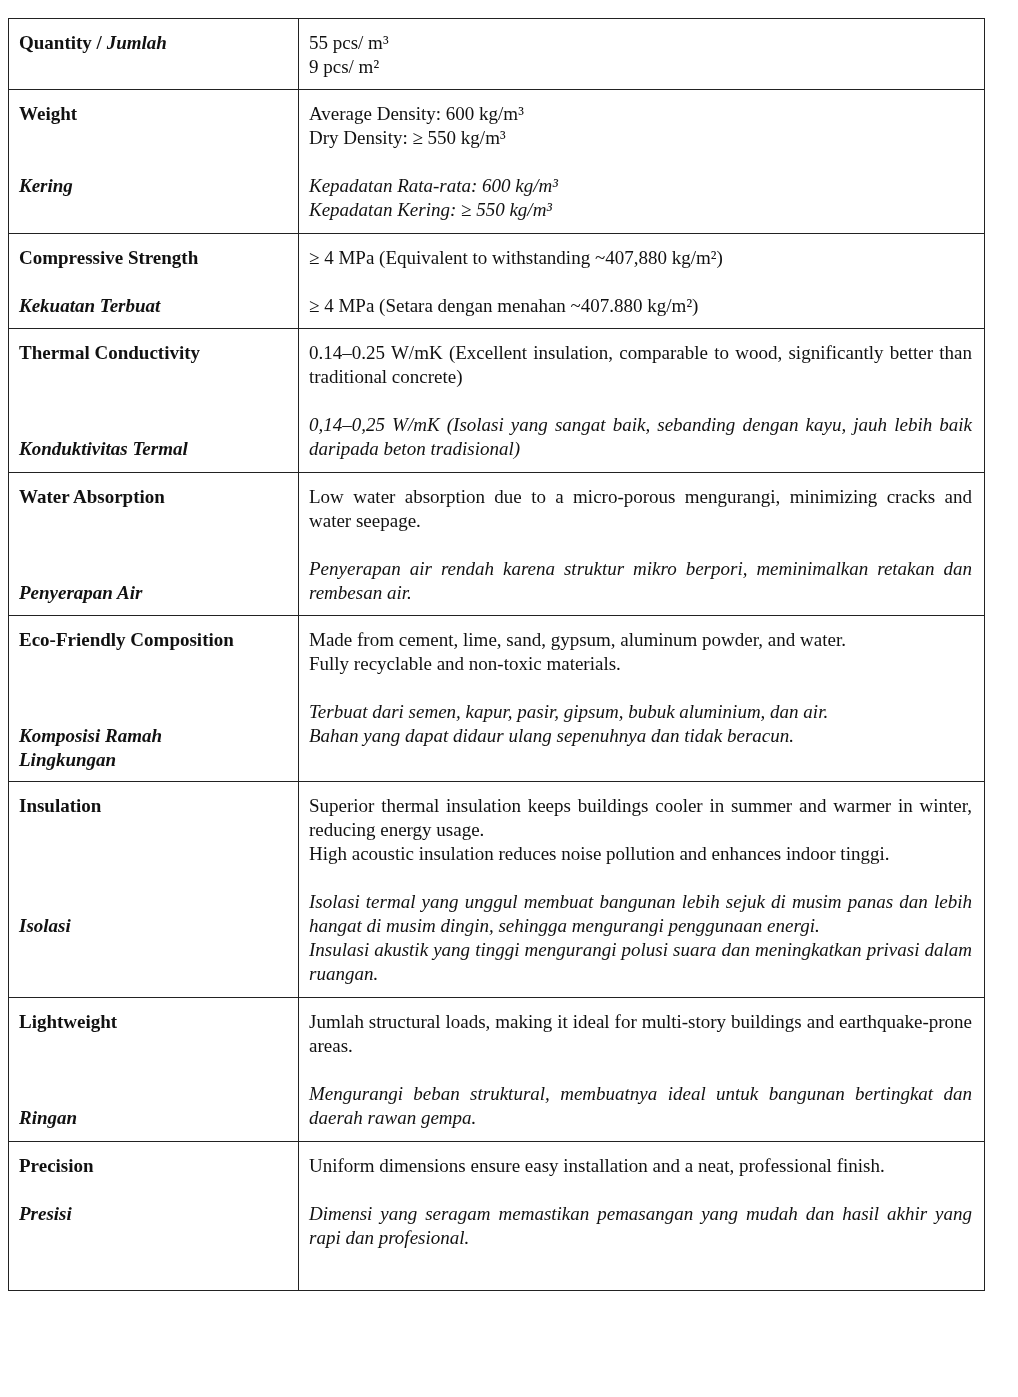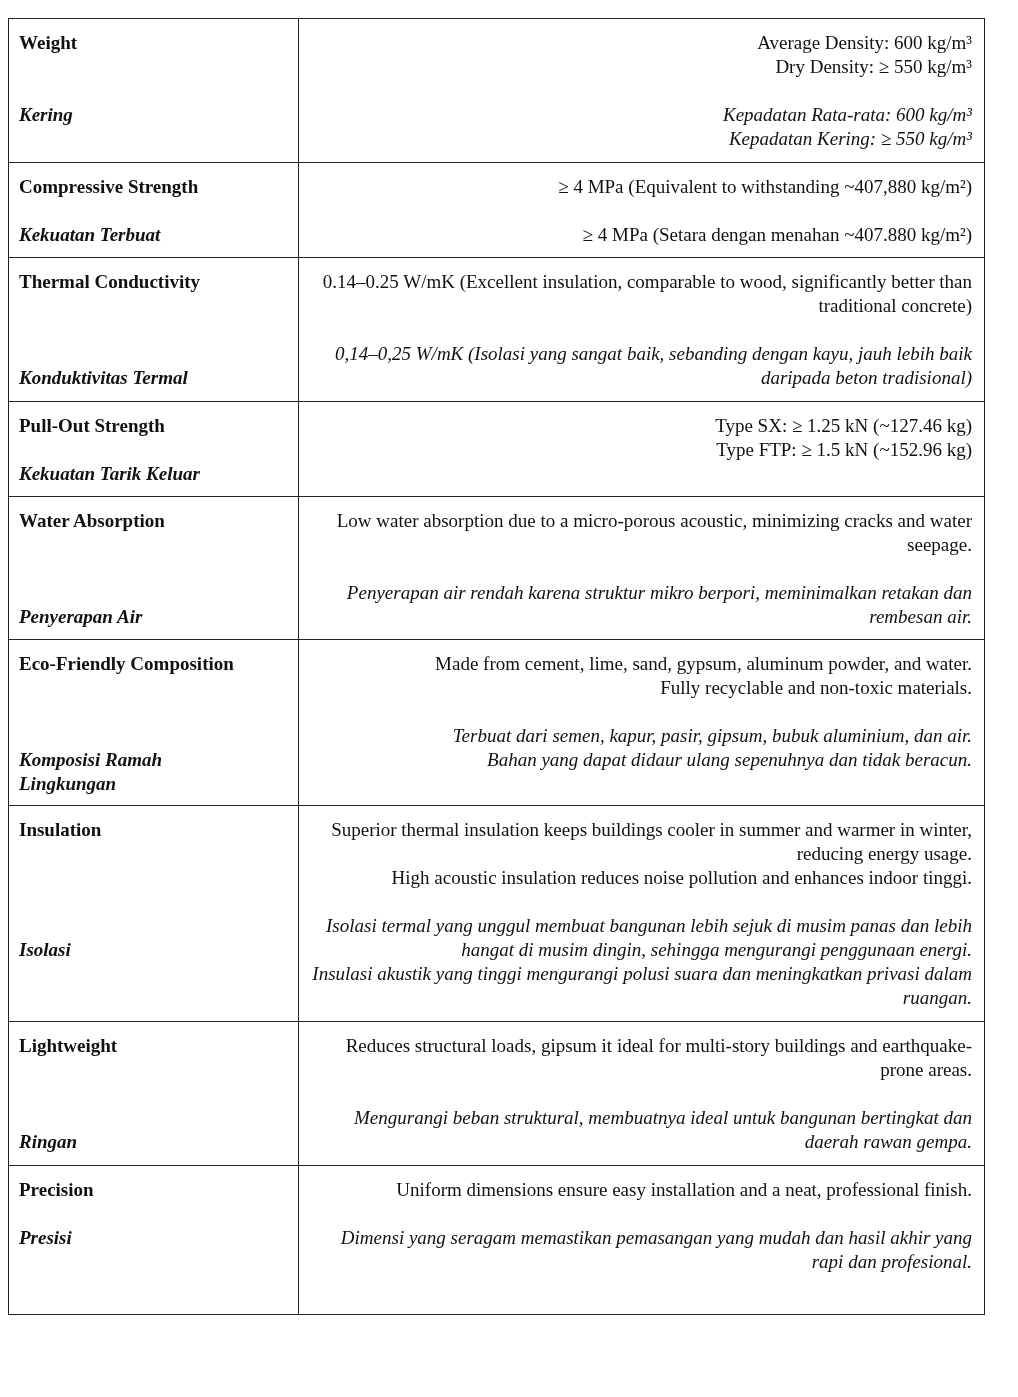--- a/index.html
+++ b/index.html
@@ -8,30 +8,43 @@
       position: absolute; left: 8px; top: 18px;
       width: 977px; border-collapse: collapse; table-layout: fixed;
     }
     table.spec td { border: 1.5px solid #222222; vertical-align: top; padding: 0; }
     td.label-cell { width: 289px; position: relative; }
     td.value-cell { position: relative; }
     .lbl { font-size: 19px; line-height: 24px; padding-left: 10px; padding-right: 8px; }
     .lbl .en { font-weight: bold; }
     .lbl .id { font-weight: bold; font-style: italic; }
     .val { font-size: 19px; line-height: 24px; padding-left: 10px; padding-right: 12px; text-align: justify; }
-    .val .line { display: block; text-align: right; }
+    .val .line { display: block; }
     .val .it { font-style: italic; }
     .gap { height: 24px; }
   </style>
 </head>
 <body>
 
 <table class="spec">
   <tbody>
 
+    <tr style="height:71px">
+      <td class="label-cell">
+        <div class="lbl" style="padding-top:12px">
+          <span class="en">Quantity / </span><span class="id">Jumlah</span>
+        </div>
+      </td>
+      <td class="value-cell">
+        <div class="val" style="padding-top:12px">
+          <span class="line">55 pcs/ m³</span>
+          <span class="line">9 pcs/ m²</span>
+        </div>
+      </td>
+    </tr>
 
     <tr style="height:144px">
       <td class="label-cell">
         <div class="lbl" style="padding-top:12px">
           <div class="en">Weight</div>
           <div class="gap"></div>
             <div class="gap"></div>
           <div class="id">Kering</div>
         </div>
       </td>
@@ -75,49 +88,34 @@
       </td>
       <td class="value-cell">
         <div class="val" style="padding-top:12px">
           <span class="line">0.14–0.25 W/mK (Excellent insulation, comparable to wood, significantly better than traditional concrete)</span>
           <div class="gap"></div>
           <span class="line it">0,14–0,25 W/mK (Isolasi yang sangat baik, sebanding dengan kayu, jauh lebih baik daripada beton tradisional)</span>
         </div>
       </td>
     </tr>
 
-    <tr style="height:95px">
-      <td class="label-cell">
-        <div class="lbl" style="padding-top:12px">
-          <div class="en">Pull-Out Strength</div>
-          <div class="gap"></div>
-          <div class="id">Kekuatan Tarik Keluar</div>
-        </div>
-      </td>
-      <td class="value-cell">
-        <div class="val" style="padding-top:12px">
-          <span class="line">Type SX: ≥ 1.25 kN (~127.46 kg)</span>
-          <span class="line">Type FTP: ≥ 1.5 kN (~152.96 kg)</span>
-        </div>
-      </td>
-    </tr>
 
     <tr style="height:143px">
       <td class="label-cell">
         <div class="lbl" style="padding-top:12px">
           <div class="en">Water Absorption</div>
           <div class="gap"></div>
             <div class="gap"></div>
             <div class="gap"></div>
           <div class="id">Penyerapan Air</div>
         </div>
       </td>
       <td class="value-cell">
         <div class="val" style="padding-top:12px">
-          <span class="line">Low water absorption due to a micro-porous acoustic, minimizing cracks and water seepage.</span>
+          <span class="line">Low water absorption due to a micro-porous mengurangi, minimizing cracks and water seepage.</span>
           <div class="gap"></div>
           <span class="line it">Penyerapan air rendah karena struktur mikro berpori, meminimalkan retakan dan rembesan air.</span>
         </div>
       </td>
     </tr>
 
     <tr style="height:166px">
       <td class="label-cell">
         <div class="lbl" style="padding-top:12px">
           <div class="en">Eco-Friendly Composition</div>
@@ -165,21 +163,21 @@
         <div class="lbl" style="padding-top:12px">
           <div class="en">Lightweight</div>
           <div class="gap"></div>
             <div class="gap"></div>
             <div class="gap"></div>
           <div class="id">Ringan</div>
         </div>
       </td>
       <td class="value-cell">
         <div class="val" style="padding-top:12px">
-          <span class="line">Reduces structural loads, gipsum it ideal for multi-story buildings and earthquake-prone areas.</span>
+          <span class="line">Jumlah structural loads, making it ideal for multi-story buildings and earthquake-prone areas.</span>
           <div class="gap"></div>
           <span class="line it">Mengurangi beban struktural, membuatnya ideal untuk bangunan bertingkat dan daerah rawan gempa.</span>
         </div>
       </td>
     </tr>
 
     <tr style="height:149px">
       <td class="label-cell">
         <div class="lbl" style="padding-top:12px">
           <div class="en">Precision</div>

